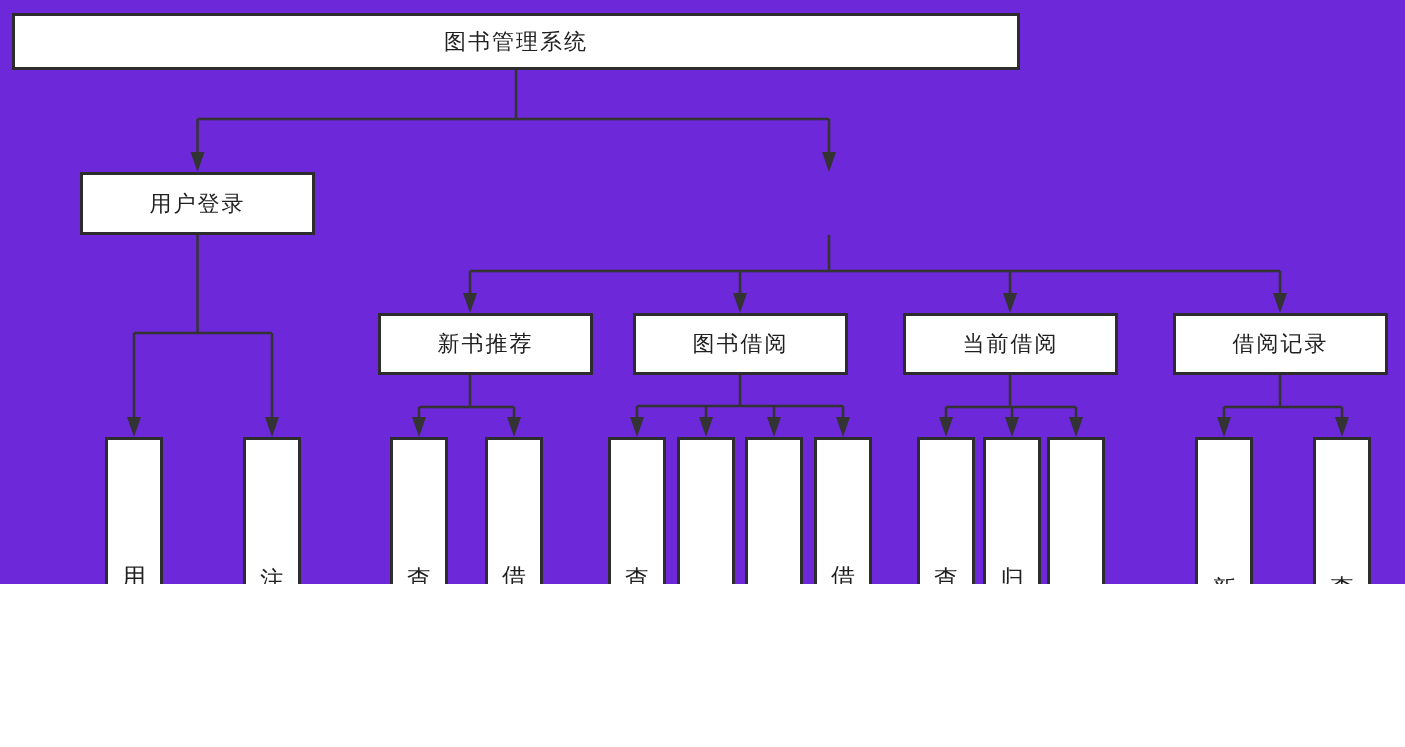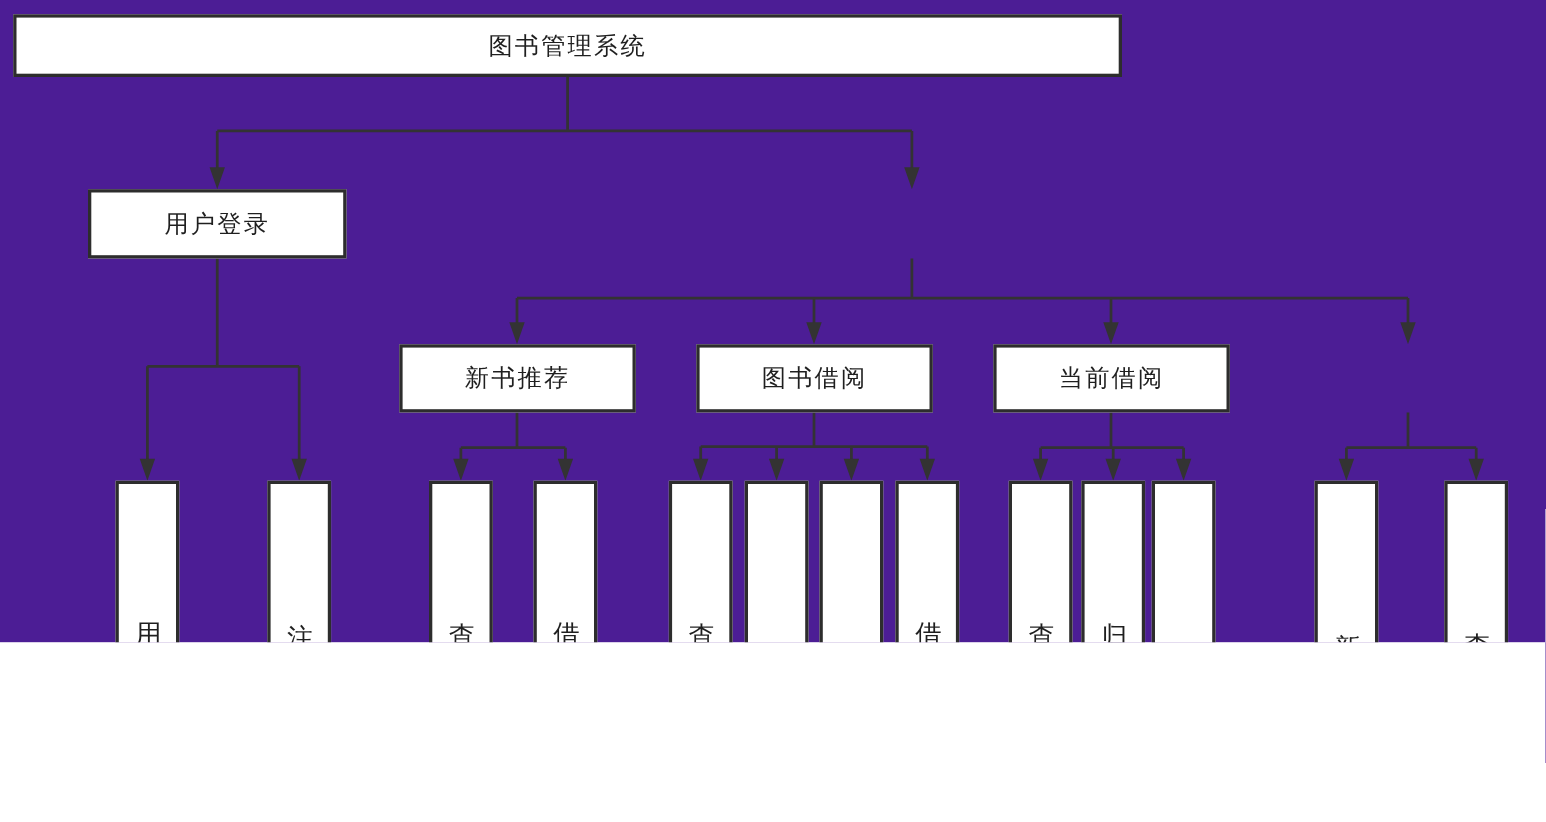--- a/index.html
+++ b/index.html
@@ -1,18 +1,18 @@
 <!DOCTYPE html>
 <html><head>
 <meta charset="utf-8">
 <style>
   html, body { margin:0; padding:0; background:#ffffff; }
   #canvas {
     position:relative; width:1405px; height:584px; overflow:hidden;
-    font-family:"Liberation Sans","DejaVu Sans",sans-serif; background:#4c1d95;
+    font-family:"Liberation Sans","DejaVu Sans",sans-serif; background:#6d28d9;
   }
   #wires { position:absolute; left:0; top:0; width:1405px; height:747px; }
   .box {
     position:absolute; background:#ffffff; border:3px solid #2d2d2d;
     box-sizing:border-box; display:flex; align-items:center; justify-content:center;
     color:#1f1f1f;
   }
   .h-label { font-size:22px; letter-spacing:2px; white-space:nowrap; }
   .leaf { top:437px; width:58px; height:298px; }
   .v-text {
@@ -54,28 +54,31 @@
   </svg>
 
   <div class="box" style="left:12px;top:13px;width:1008px;height:57px">
     <span class="h-label">图书管理系统</span>
   </div>
 
   <div class="box" style="left:80px;top:172px;width:235px;height:63px">
     <span class="h-label">用户登录</span>
   </div>
 
-  <div class="box" style="left:363px;top:313px;width:215px;height:62px">
+  <div class="box" style="left:378px;top:313px;width:215px;height:62px">
     <span class="h-label">新书推荐</span>
   </div>
   <div class="box" style="left:633px;top:313px;width:215px;height:62px">
     <span class="h-label">图书借阅</span>
   </div>
   <div class="box" style="left:903px;top:313px;width:215px;height:62px">
     <span class="h-label">当前借阅</span>
+  </div>
+  <div class="box" style="left:1173px;top:313px;width:215px;height:62px">
+    <span class="h-label">借阅记录</span>
   </div>
 
   <div class="box leaf" style="left:105px">
     <span class="v-text space-loose">用户登录</span>
   </div>
   <div class="box leaf" style="left:243px">
     <span class="v-text space-loose">注销登录</span>
   </div>
 
   <div class="box leaf" style="left:390px">

